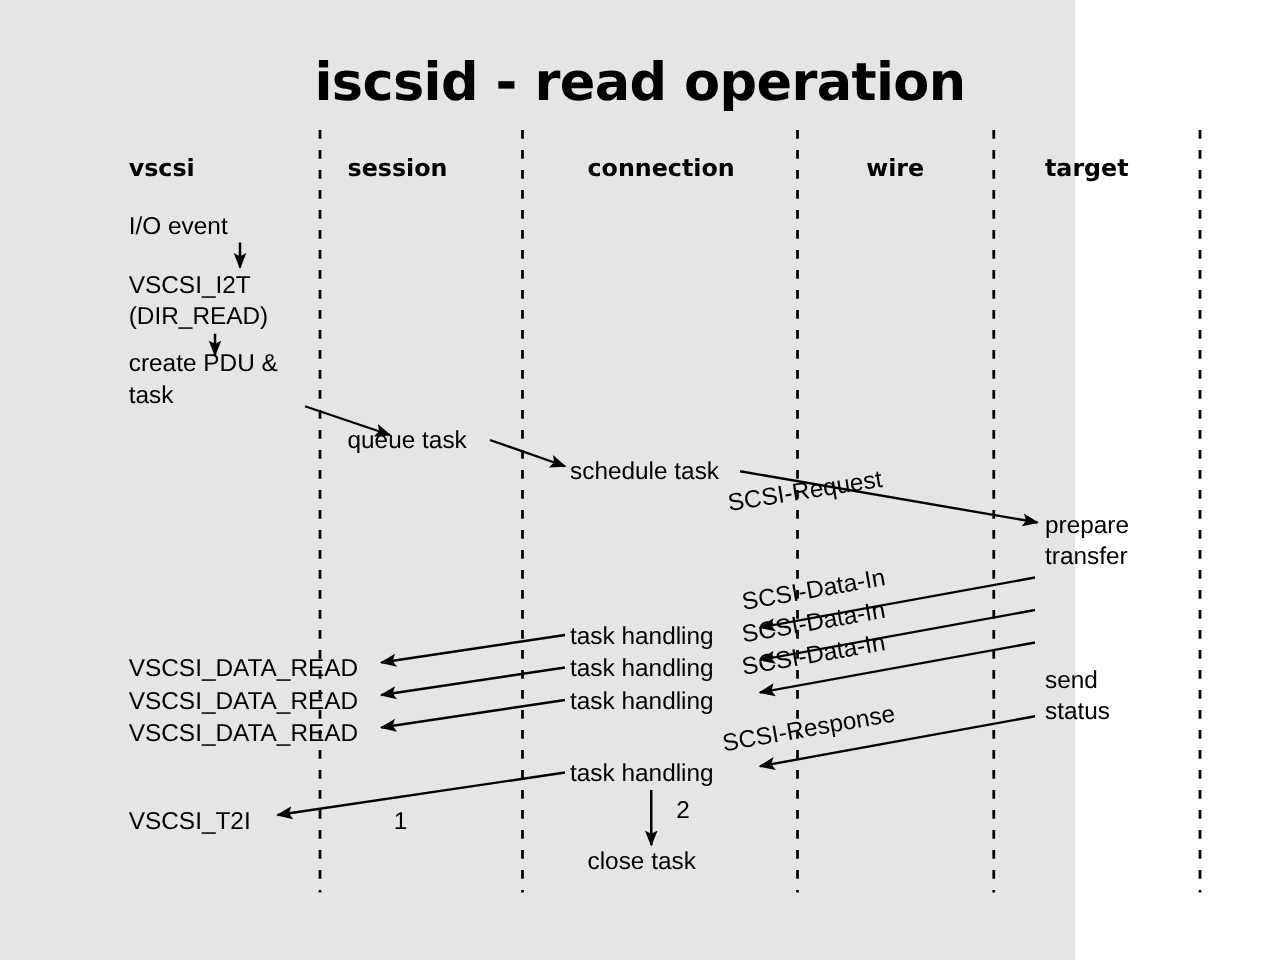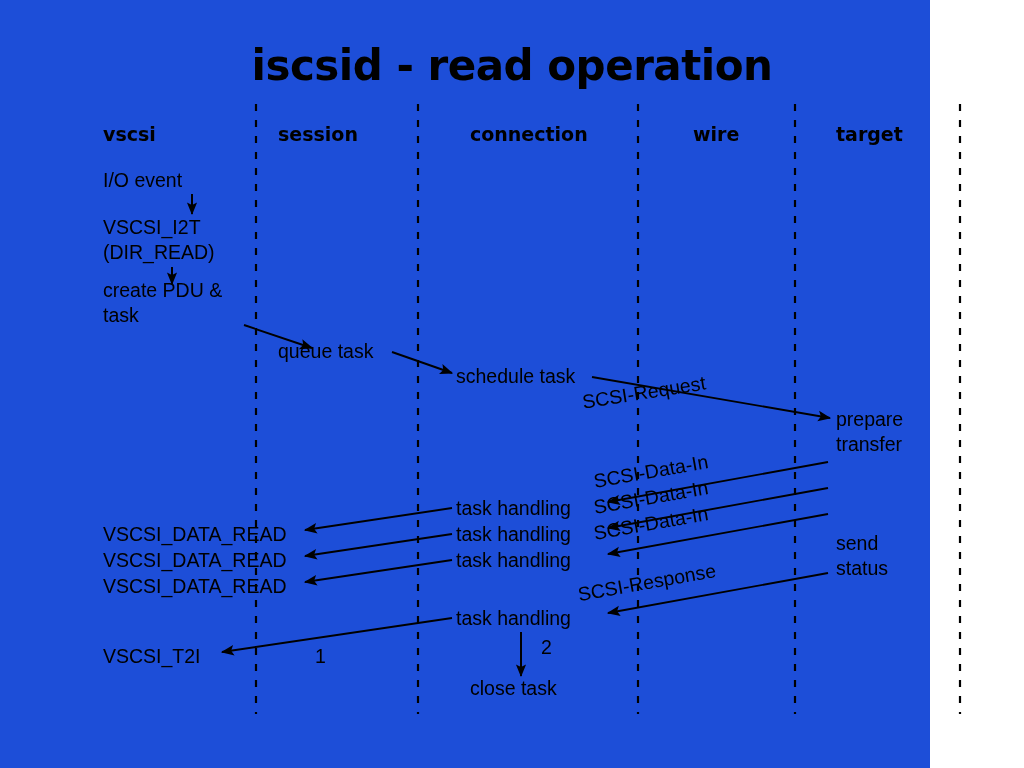--- a/index.html
+++ b/index.html
@@ -9,23 +9,23 @@
   }
   body {
     width: 1024px;
     height: 768px;
     overflow: hidden;
     font-family: "Liberation Sans", sans-serif;
     color: #000000;
   }
   #stage {
     position: relative;
-    width: 930px;
+    width: 860px;
     height: 768px;
-    background: #1d4ed8;
+    background: #e5e5e5;
   }
   svg#diagram {
     position: absolute;
     left: 0;
     top: 0;
     width: 1024px;
     height: 768px;
     display: block;
   }
   .title-text {

